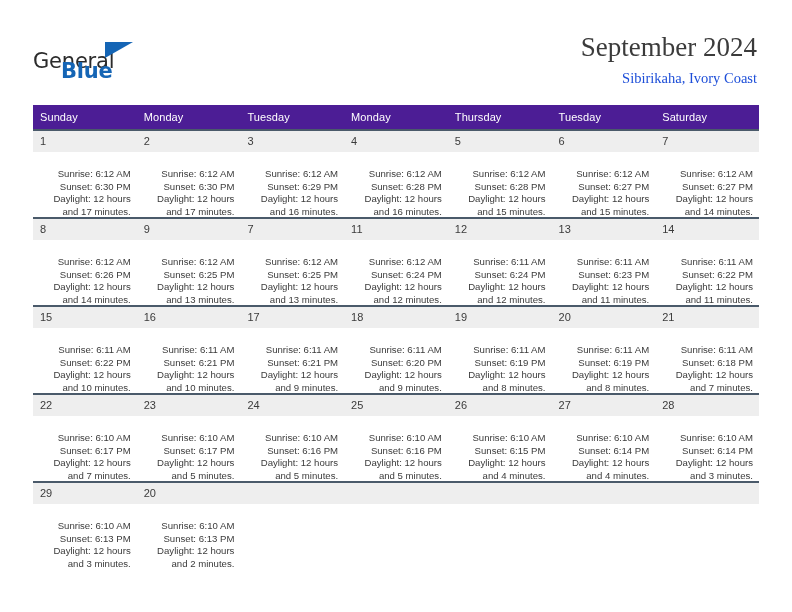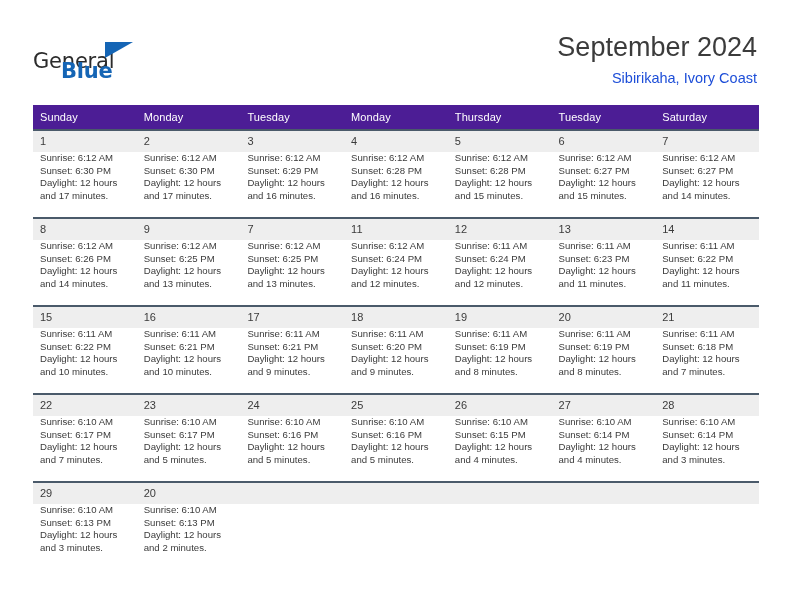--- a/index.html
+++ b/index.html
@@ -68,20 +68,21 @@
     color: #1565b5;
     font-family: "DejaVu Sans", sans-serif;
     font-weight: 700;
   }
 
   .title-block {
     position: absolute;
     right: 35px;
     top: 30px;
     text-align: right;
+    font-family: Liberation Serif, serif;
   }
   .cal-title {
     font-size: 27px;
     line-height: 34px;
     color: #3b3b3b;
     font-weight: 400;
     white-space: nowrap;
   }
   .cal-subtitle {
     font-size: 14.5px;
@@ -134,21 +135,22 @@
     background: #eeeeee;
     font-size: 11px;
     line-height: 14px;
     color: #3b3b3b;
     padding: 3px 0 4px 7px;
     height: 14px;
     box-sizing: content-box;
   }
 
   .cell-body {
-    padding: 0 6px 0 7px;
+    padding: 16px 6px 0 7px;
+    text-align: right;
   }
 
   .cell-body div {
     font-size: 9.6px;
     line-height: 12.7px;
     color: #3b3b3b;
     white-space: nowrap;
   }
 
   .empty .daynum {

